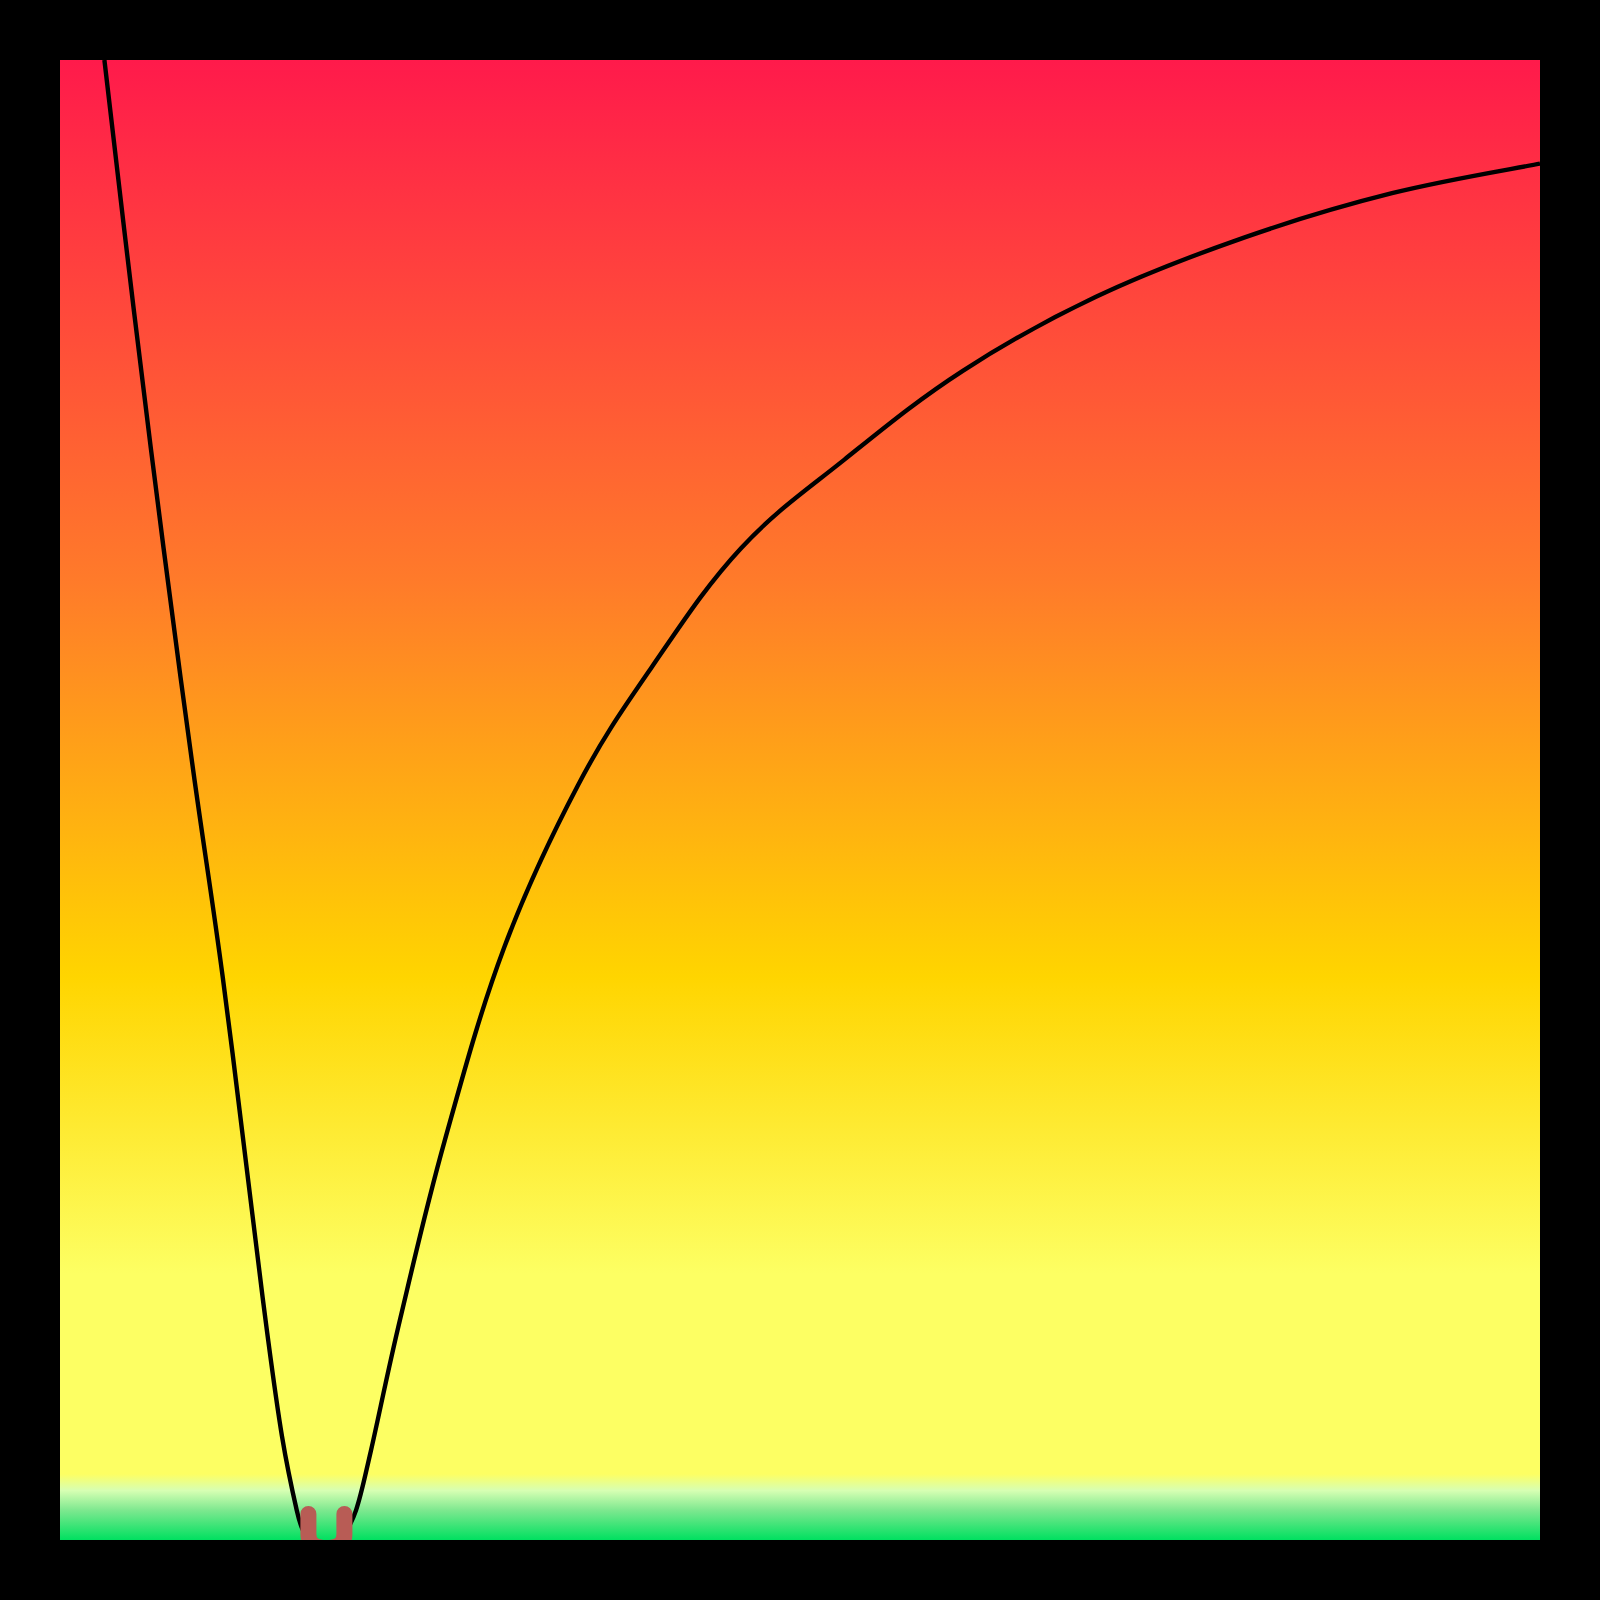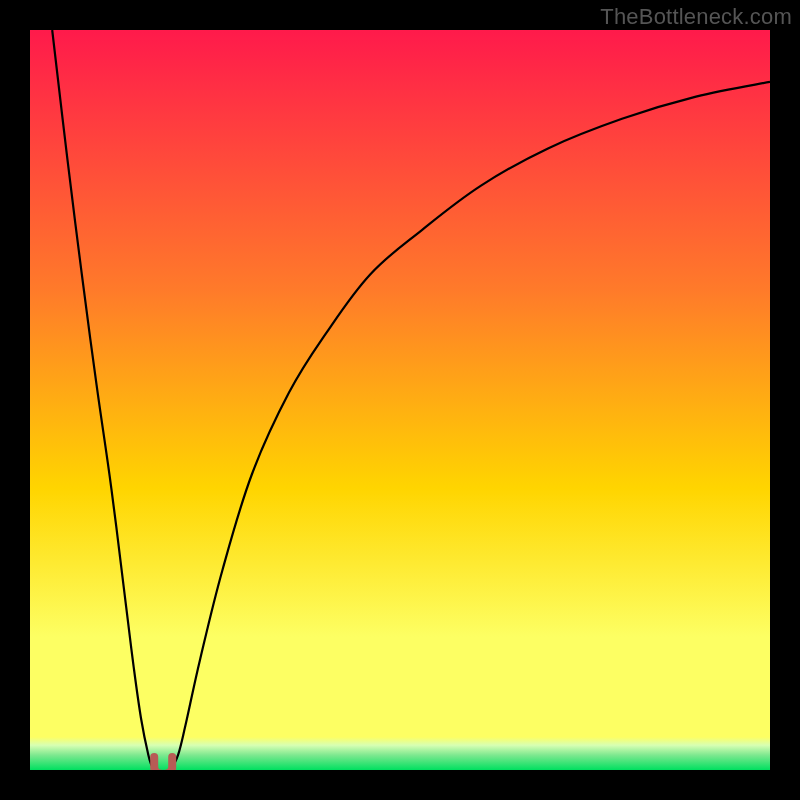--- a/index.html
+++ b/index.html
@@ -68,14 +68,13 @@
     <div class="green-band" id="green-band" style="top: 706.7px; height: 33.3px; background: linear-gradient(rgb(253, 255, 99) 0%, rgb(215, 255, 179) 25%, rgb(125, 232, 143) 55%, rgb(0, 224, 96) 100%);"></div>
 
     <svg class="curves" viewBox="0 0 740 740" preserveAspectRatio="none">
       <path id="left-path" fill="none" stroke-width="2.2" d="M 22.2 0 C 24.864 22.644000000000013, 31.672 81.84400000000008, 37 125.80000000000007 C 42.328 169.75600000000006, 46.47200000000001 202.90800000000002, 51.800000000000004 244.2 C 57.128 285.49199999999996, 61.27199999999999 316.572, 66.6 355.2 C 71.928 393.828, 76.072 418.84000000000003, 81.4 458.8 C 86.72800000000001 498.76, 92.20400000000001 545.2320000000001, 96.2 577.2 C 100.196 609.168, 100.936 616.42, 103.60000000000001 636.4 C 106.26400000000001 656.38, 108.336 672.216, 111 688.2 C 113.664 704.1840000000001, 116.402 716.542, 118.4 725.2 C 120.39800000000001 733.8580000000001, 120.768 733.636, 122.10000000000001 736.3 C 123.43200000000002 738.9639999999999, 125.13400000000001 739.334, 125.80000000000001 740" stroke="#000000"></path>
       <path id="right-path" fill="none" stroke-width="2.2" d="M 140.6 740 C 141.932 737.336, 145.33599999999998 733.192, 148 725.2 C 150.66400000000002 717.2080000000001, 151.404 712.916, 155.4 695.6 C 159.39600000000002 678.284, 163.54000000000002 656.972, 170.20000000000002 629 C 176.86 601.028, 183.07600000000002 573.5, 192.4 540.2 C 201.724 506.90000000000003, 210.012 475.968, 222 444 C 233.988 412.032, 245.68 387.90799999999996, 259 362.59999999999997 C 272.32 337.292, 281.348 324.71200000000005, 296 303.40000000000003 C 310.652 282.088, 323.084 262.84799999999996, 340.40000000000003 244.2 C 357.71600000000007 225.552, 372.22 215.78400000000008, 392.20000000000005 199.80000000000007 C 412.18000000000006 183.81600000000006, 428.756 170.052, 451.4 155.39999999999998 C 474.044 140.74799999999996, 492.692 130.38799999999998, 518 118.39999999999998 C 543.308 106.41199999999998, 565.36 98.12399999999994, 592 88.79999999999995 C 618.64 79.47599999999997, 639.36 73.26000000000002, 666 66.60000000000002 C 692.64 59.940000000000026, 726.68 54.46399999999997, 740 51.799999999999955" stroke="#000000"></path>
       <path id="marker-u" fill="none" stroke-width="8" stroke-linecap="round" d="M 124.19999999999999 727 L 124.19999999999999 737 Q 124.19999999999999 744 133.2 744 Q 142.2 744 142.2 737 L 142.2 727" stroke="#b85c55"></path>
     </svg>
 
   </div>
 
-  <div class="watermark">TheBottleneck.com</div>
 </div>
 
 </body></html>

